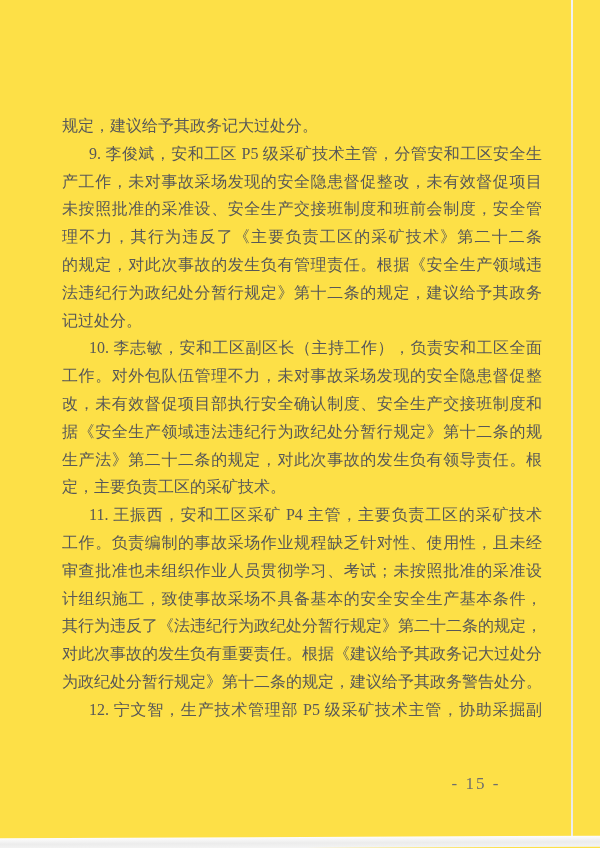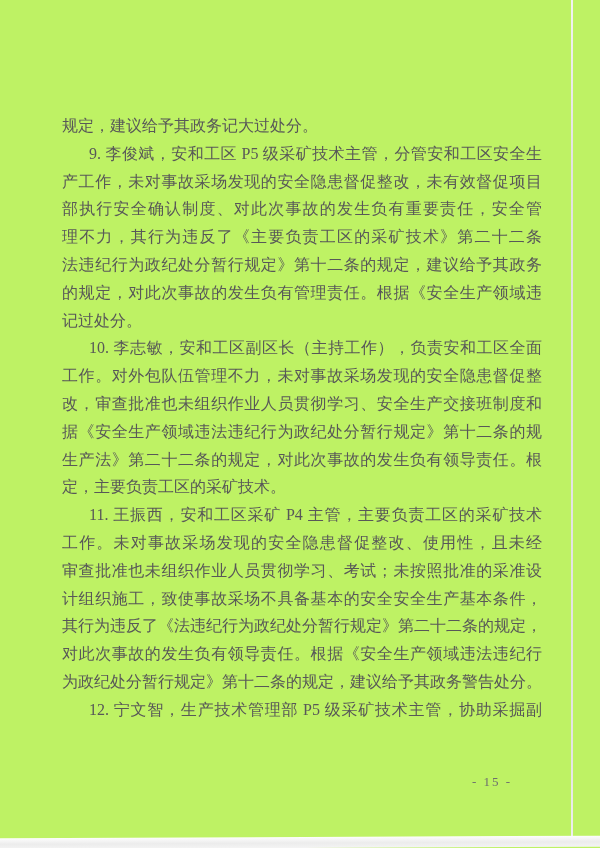--- a/index.html
+++ b/index.html
@@ -8,21 +8,21 @@
     width: 600px;
     height: 848px;
     background: #ffffff;
     overflow: hidden;
   }
   .page {
     position: absolute;
     left: 0; top: 0;
     width: 600px;
     height: 848px;
-    background: #bef264;
+    background: #fde047;
     font-family: "Liberation Serif", "DejaVu Serif", serif;
   }
   .text-block {
     position: absolute;
     left: 62px;
     top: 112px;
     width: 480px;
     color: #585858;
   }
   .line {
@@ -37,24 +37,24 @@
   .line.nojust {
     text-align: left;
     text-align-last: left;
   }
   .line.indent {
     padding-left: 27px;
   }
   .page-number {
     position: absolute;
     top: 774px;
-    left: 466px;
+    left: 450px;
     width: 52px;
     text-align: center;
-    font-size: 13px;
+    font-size: 17px;
     letter-spacing: 2px;
     color: #6e6e6e;
     font-family: "Liberation Serif", "DejaVu Serif", serif;
   }
   .page-edge-line {
     position: absolute;
     top: 0;
     left: 571px;
     width: 2px;
     height: 840px;
@@ -71,36 +71,36 @@
   }
 </style>
 </head>
 <body>
 
 <div class="page">
   <div class="text-block" style="color: rgb(88, 88, 88);">
       <div class="line nojust">规定，建议给予其政务记大过处分。</div>
       <div class="line indent">9. 李俊斌，安和工区 P5 级采矿技术主管，分管安和工区安全生</div>
       <div class="line">产工作，未对事故采场发现的安全隐患督促整改，未有效督促项目</div>
-      <div class="line">部执行安全确认制度、对此次事故的发生负有重要责任，安全管</div>
+      <div class="line">未按照批准的采准设、安全生产交接班制度和班前会制度，安全管</div>
       <div class="line">理不力，其行为违反了《主要负责工区的采矿技术》第二十二条</div>
+      <div class="line">的规定，对此次事故的发生负有管理责任。根据《安全生产领域违</div>
       <div class="line">法违纪行为政纪处分暂行规定》第十二条的规定，建议给予其政务</div>
-      <div class="line">的规定，对此次事故的发生负有管理责任。根据《安全生产领域违</div>
       <div class="line nojust">记过处分。</div>
       <div class="line indent">10. 李志敏，安和工区副区长（主持工作），负责安和工区全面</div>
       <div class="line">工作。对外包队伍管理不力，未对事故采场发现的安全隐患督促整</div>
-      <div class="line">改，审查批准也未组织作业人员贯彻学习、安全生产交接班制度和</div>
+      <div class="line">改，未有效督促项目部执行安全确认制度、安全生产交接班制度和</div>
       <div class="line">据《安全生产领域违法违纪行为政纪处分暂行规定》第十二条的规</div>
       <div class="line">生产法》第二十二条的规定，对此次事故的发生负有领导责任。根</div>
       <div class="line nojust">定，主要负责工区的采矿技术。</div>
       <div class="line indent">11. 王振西，安和工区采矿 P4 主管，主要负责工区的采矿技术</div>
-      <div class="line">工作。未对事故采场发现的安全隐患督促整改、使用性，且未经</div>
+      <div class="line">工作。负责编制的事故采场作业规程缺乏针对性、使用性，且未经</div>
       <div class="line">审查批准也未组织作业人员贯彻学习、考试；未按照批准的采准设</div>
       <div class="line">计组织施工，致使事故采场不具备基本的安全安全生产基本条件，</div>
       <div class="line">其行为违反了《法违纪行为政纪处分暂行规定》第二十二条的规定，</div>
-      <div class="line">对此次事故的发生负有领导责任。根据《安全生产领域违法违纪行</div>
+      <div class="line">对此次事故的发生负有重要责任。根据《建议给予其政务记大过处分</div>
       <div class="line nojust">为政纪处分暂行规定》第十二条的规定，建议给予其政务警告处分。</div>
       <div class="line indent">12. 宁文智，生产技术管理部 P5 级采矿技术主管，协助采掘副</div>
     </div>
   <div class="page-number">- 15 -</div>
   <div class="page-edge-line"></div>
   <div class="bottom-shadow"></div>
 </div>
 
 </body></html>

